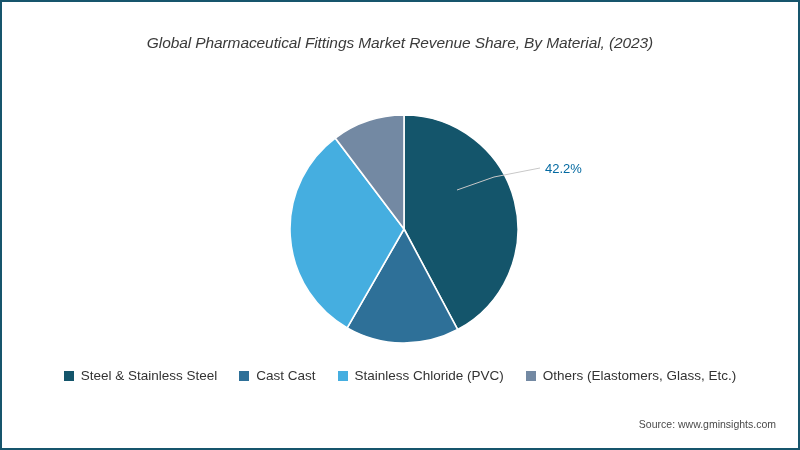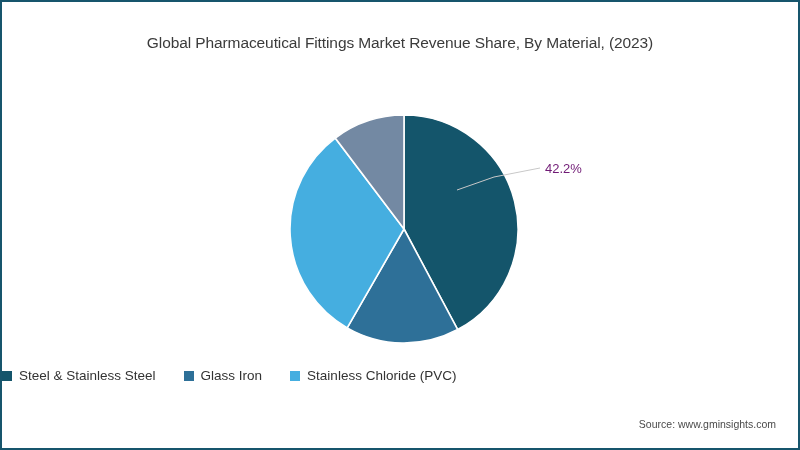--- a/index.html
+++ b/index.html
@@ -23,52 +23,53 @@
     position: absolute;
     left: 0;
     right: 0;
     top: 32px;
     text-align: center;
     font-size: 15.5px;
     color: #3b3b3b;
     font-family: "Liberation Sans", sans-serif;
     letter-spacing: -0.1px;
     white-space: nowrap;
+    font-style: italic;
   }
   #pie-wrap {
     position: absolute;
     left: 0;
     top: 0;
     width: 800px;
     height: 360px;
   }
   #pie-svg {
     position: absolute;
     left: 0;
     top: 0;
   }
   #data-label-422 {
     position: absolute;
     left: 543px;
     top: 159px;
     font-size: 13px;
-    color: #701a75;
+    color: #0369a1;
     white-space: nowrap;
     font-family: "Liberation Sans", sans-serif;
   }
   #legend {
     position: absolute;
     left: 0;
     right: 0;
     top: 366px;
     display: flex;
     flex-direction: row;
     align-items: center;
-    justify-content: flex-start;
-    gap: 28px;
+    justify-content: center;
+    gap: 22px;
   }
   .legend-item {
     display: flex;
     flex-direction: row;
     align-items: center;
     gap: 7px;
   }
   .legend-swatch {
     width: 10px;
     height: 10px;
@@ -113,23 +114,27 @@
     <div id="data-label-422">42.2%</div>
   </div>
 
   <div id="legend">
       <div class="legend-item">
         <span class="legend-swatch" style="background: rgb(20, 85, 107);"></span>
         <span class="legend-label">Steel &amp; Stainless Steel</span>
       </div>
       <div class="legend-item">
         <span class="legend-swatch" style="background: rgb(46, 112, 152);"></span>
-        <span class="legend-label">Glass Iron</span>
+        <span class="legend-label">Cast Cast</span>
       </div>
       <div class="legend-item">
         <span class="legend-swatch" style="background: rgb(69, 174, 224);"></span>
         <span class="legend-label">Stainless Chloride (PVC)</span>
+      </div>
+      <div class="legend-item">
+        <span class="legend-swatch" style="background: rgb(115, 137, 163);"></span>
+        <span class="legend-label">Others (Elastomers, Glass, Etc.)</span>
       </div>
     </div>
 
   <div id="source-note">Source: www.gminsights.com</div>
 
 </div>
 
 </body></html>

